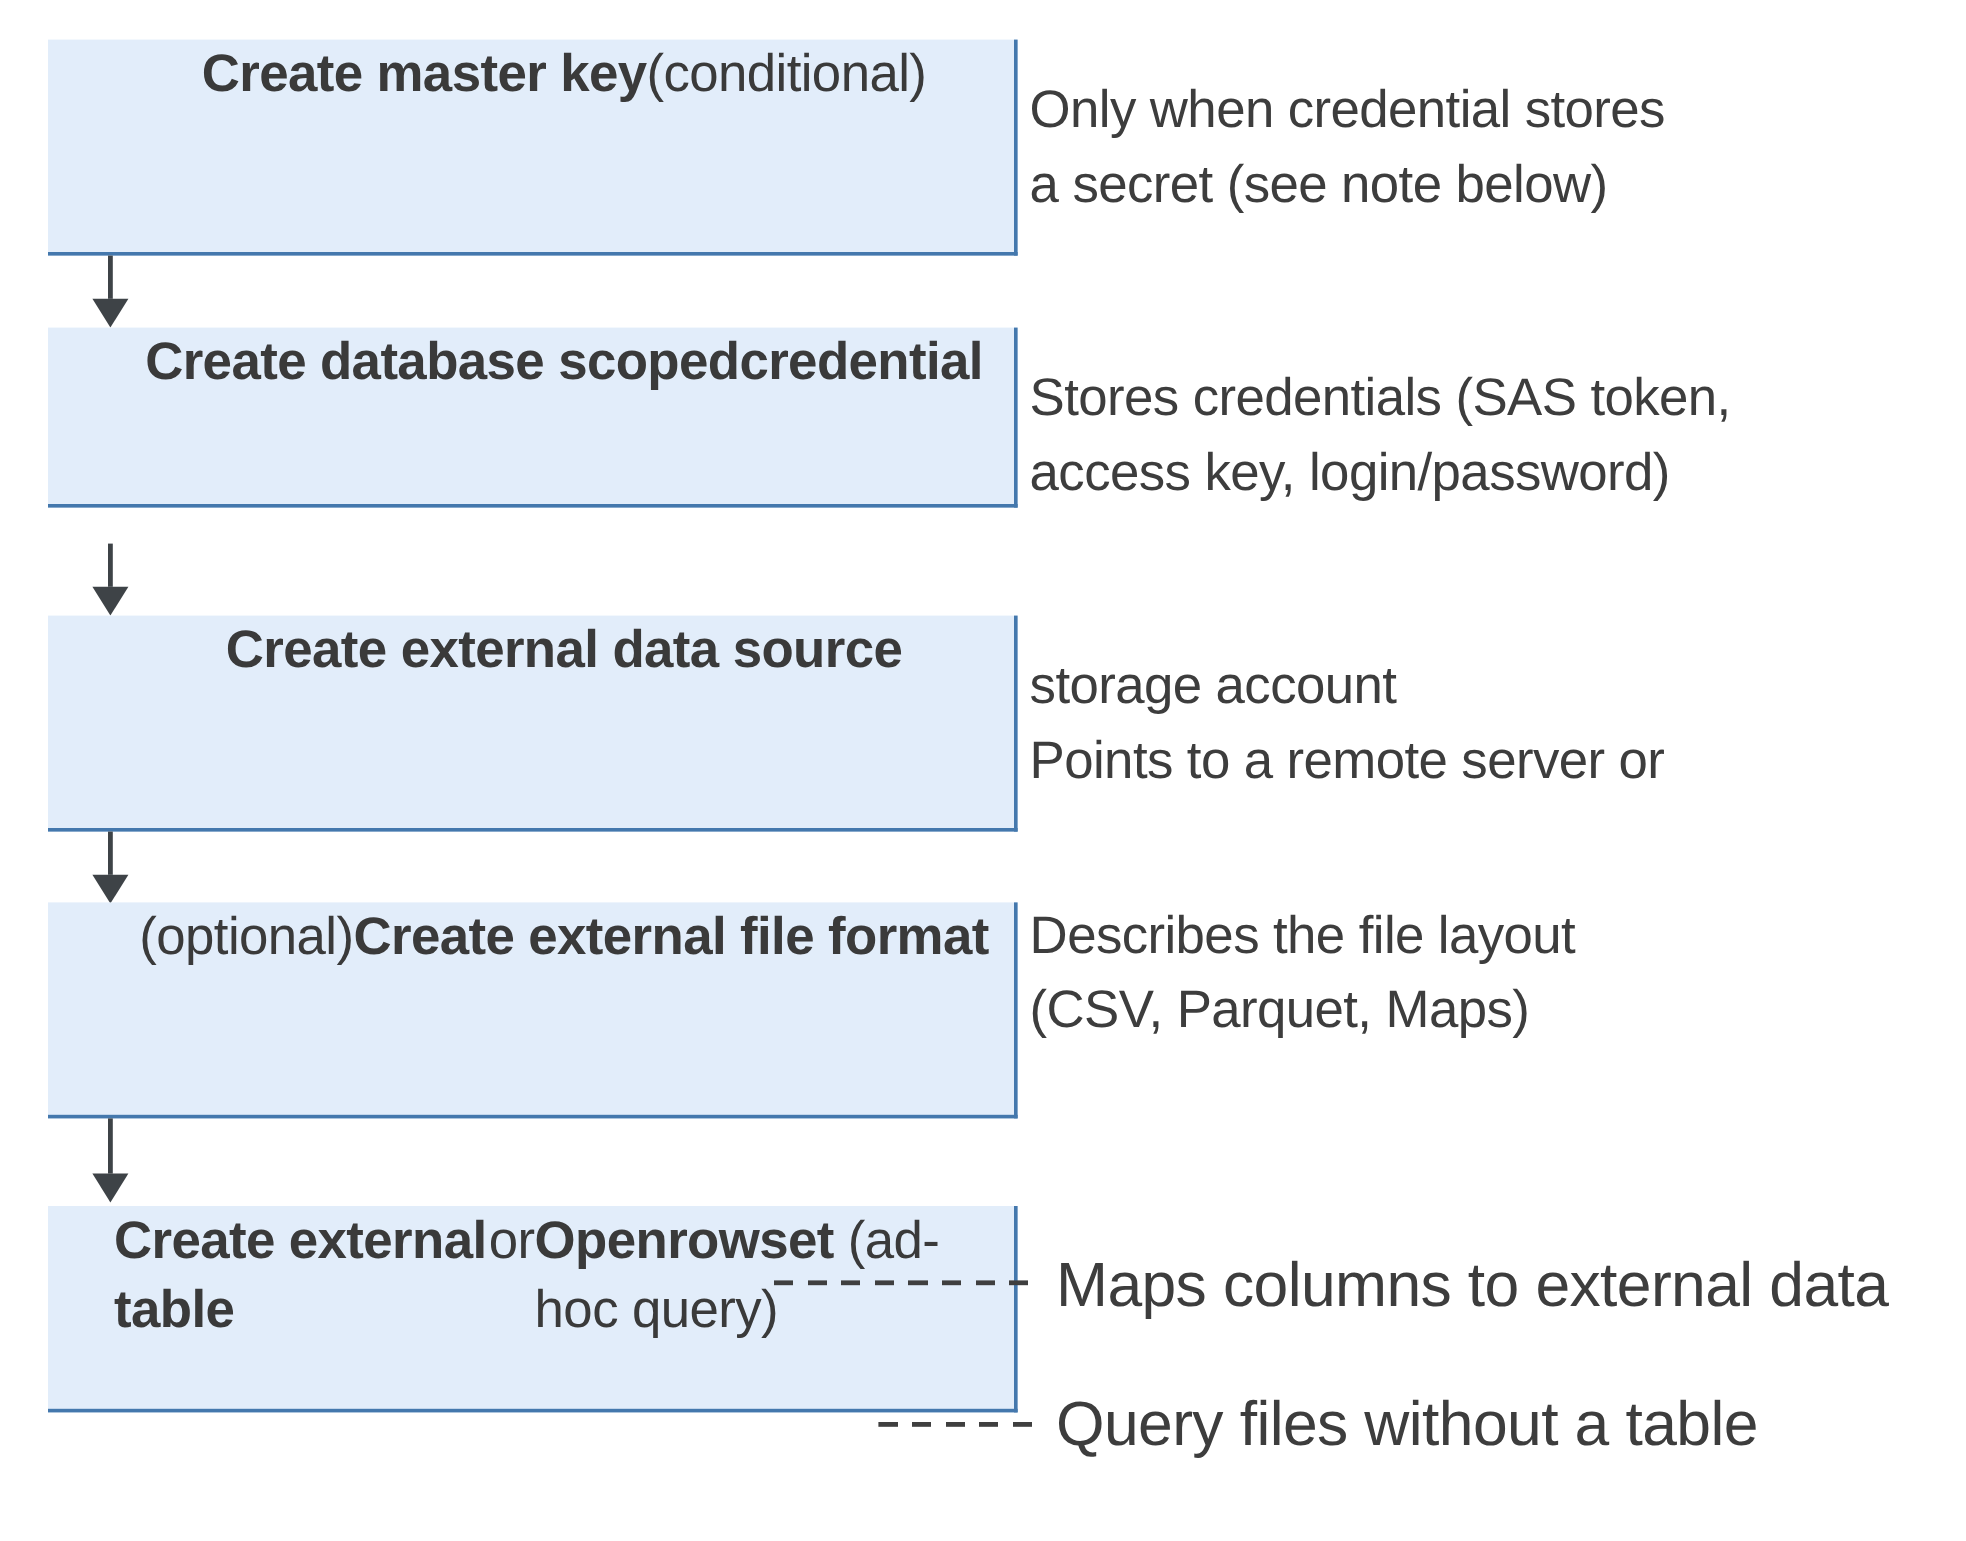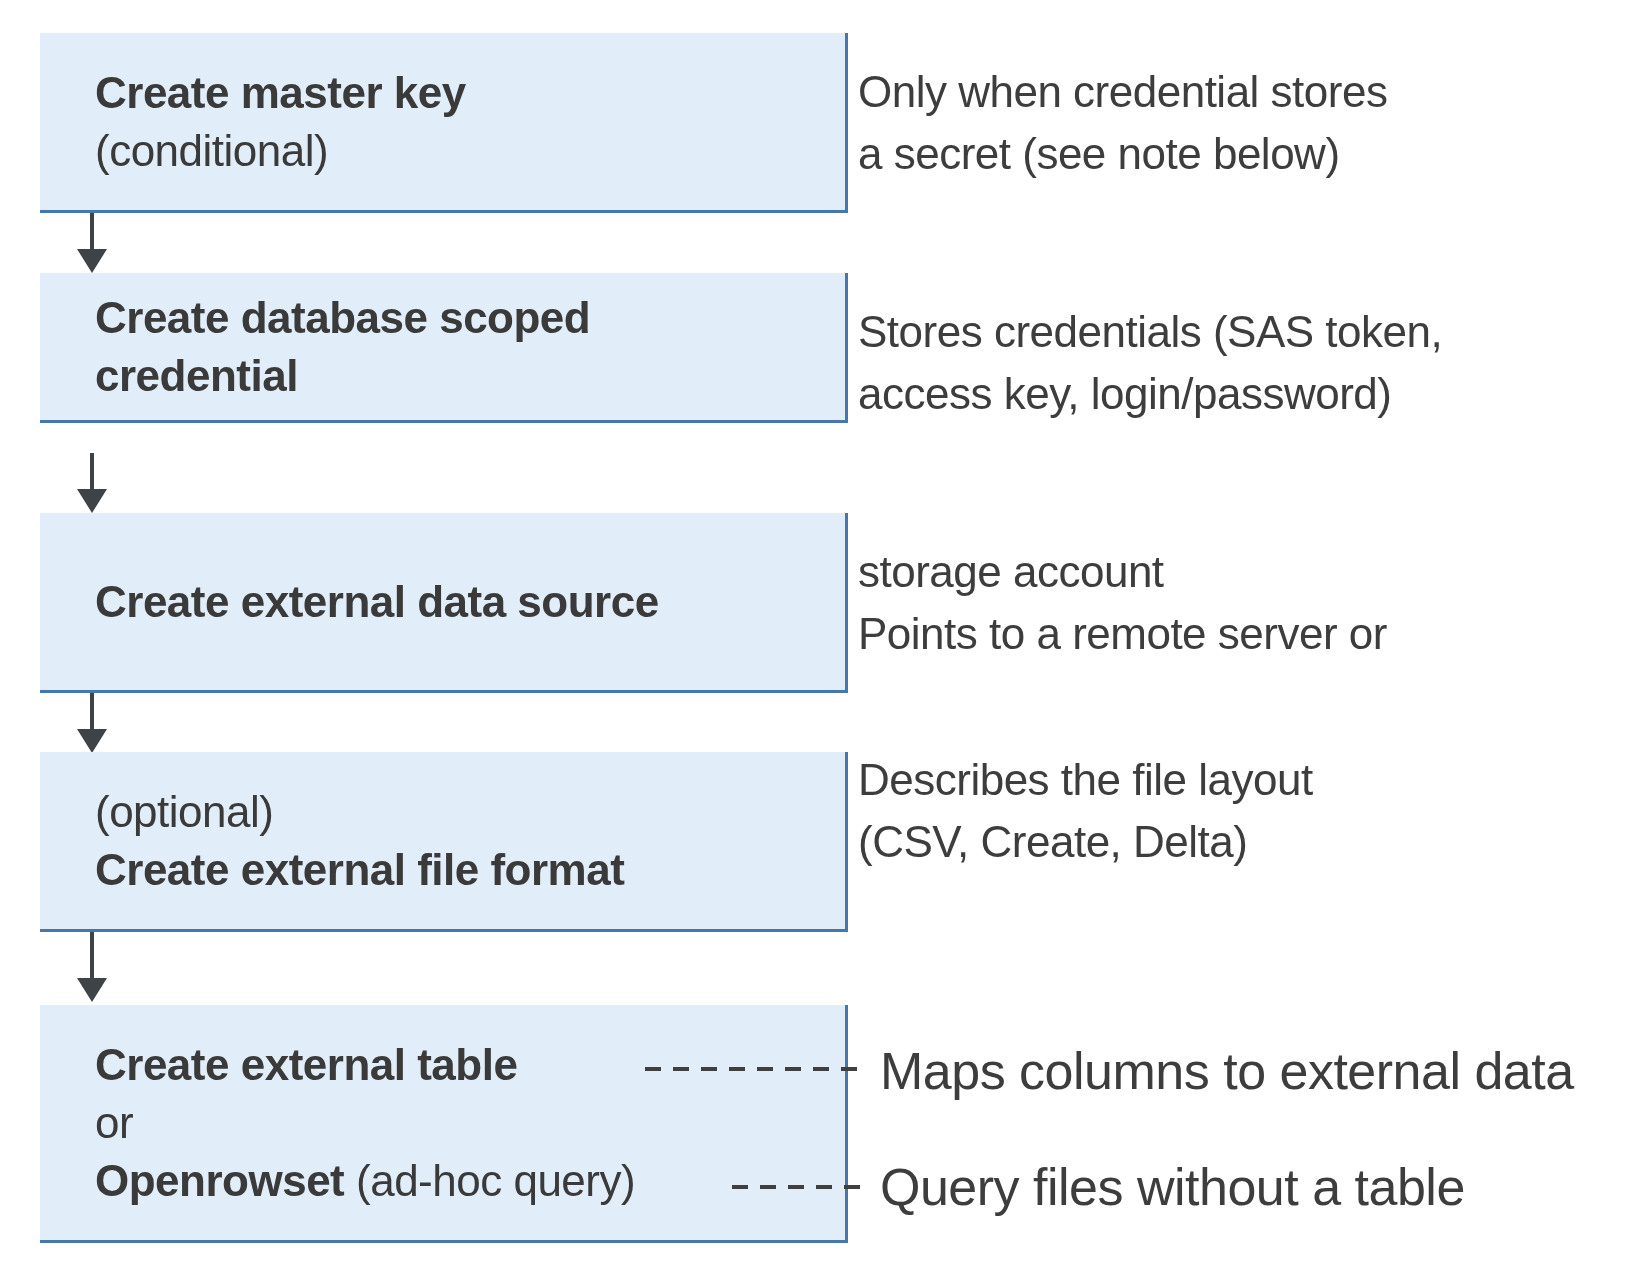--- a/index.html
+++ b/index.html
@@ -16,21 +16,21 @@
     background:#ffffff;
     overflow:hidden;
   }
   .box{
     position:absolute;
     left:40px;width:808px;
     box-sizing:border-box;
     background:var(--box-fill);
     border-right:3px solid var(--box-border);
     border-bottom:3px solid var(--box-border);
-    display:flex;flex-direction:column;justify-content:center;
+    display:flex;flex-direction:row;justify-content:center;
     padding-left:55px;
     color:var(--text);
     font-size:44px;
     line-height:58px;
     letter-spacing:-0.5px;
   }
   .box .bold{font-weight:bold;}
   .arrow-stem{
     position:absolute;left:90px;width:4px;
     background:var(--arrow);
@@ -97,27 +97,27 @@
 
   <div class="arrow-stem" style="top:693px;height:36px"></div>
   <div class="arrow-head" style="top:729px"></div>
 
   <div class="box" style="top:752px;height:180px">
     <div>(optional)</div>
     <div><span class="bold">Create external file format</span></div>
   </div>
   <div class="note" style="top:749px">
     <div>Describes the file layout</div>
-    <div>(CSV, Create, Delta)</div>
+    <div>(CSV, Parquet, Maps)</div>
   </div>
 
   <div class="arrow-stem" style="top:932px;height:46px"></div>
   <div class="arrow-head" style="top:978px"></div>
 
-  <div class="box" style="top:1005px;height:238px">
+  <div class="box" style="top:1005px;height:172px">
     <div><span class="bold">Create external table</span></div>
     <div>or</div>
     <div><span class="bold">Openrowset</span> <span>(ad-hoc query)</span></div>
   </div>
 
   <div class="dash" style="left:645px;top:1067px;width:220px"></div>
   <div class="note-inline" style="top:1041px">Maps columns to external data</div>
 
   <div class="dash" style="left:732px;top:1185px;width:133px"></div>
   <div class="note-inline" style="top:1157px">Query files without a table</div>

